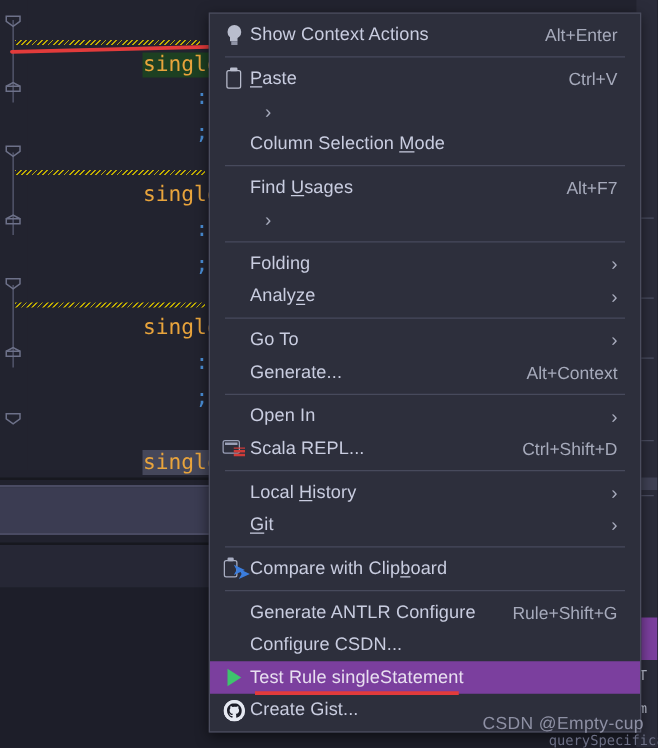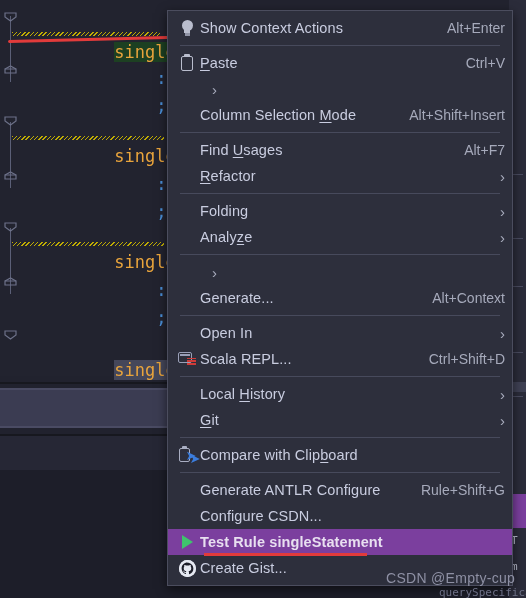--- a/index.html
+++ b/index.html
@@ -90,32 +90,32 @@
     border: 1px solid #4b4d5e;
     padding: 4px 0 4px 0;
     font-size: 14.5px;
     color: #c9cde0;
     box-shadow: 0 3px 10px rgba(0,0,0,.55);
   }
   .mi {
     position: relative;
     display: flex; align-items: center;
     height: 26px;
-    padding: 0 7px 0 6px;
+    padding: 0 18px 0 6px;
     cursor: default;
   }
   .mi .ico {
     width: 26px; height: 20px;
     display: flex; align-items: center; justify-content: center;
     flex: 0 0 26px;
   }
   .mi .lbl { flex: 1 1 auto; white-space: nowrap; letter-spacing: .1px; }
   .mi .acc { color: #a6aabb; font-size: 14px; white-space: nowrap; padding-left: 12px; }
   .mi .arrow { color: #a8acbd; font-size: 15px; padding-left: 12px; line-height: 1; }
-  .mi.selected { background: #7b3f9e; font-weight: bold; }
+  .mi.selected { background: #7b3f9e; }
   .mi.selected .lbl { color: #e8dff0; }
 
   .sep { height: 1px; background: #474a5c; margin: 4px 12px 4px 12px; }
 
   .mnem { text-decoration: underline; text-underline-offset: 2px; }
 
   .sel-underline {
     position: absolute; left: 36px; bottom: -1px;
     width: 163px; height: 3px; background: #e23b3b;
   }
@@ -307,53 +307,52 @@
       <span class="lbl"><span class="mnem">P</span><span>aste</span></span>
       <span class="acc">Ctrl+V</span>
     </div>
     <div class="mi">
       <span class="ico"></span>
       <span class="arrow">›</span>
     </div>
     <div class="mi">
       <span class="ico"></span>
       <span class="lbl">Column Selection <span class="mnem">M</span>ode</span>
-      <span class="acc">Alt+Shift+Insert</span>
     </div>
 
     <div class="sep"></div>
 
     <div class="mi">
       <span class="ico"></span>
       <span class="lbl">Find <span class="mnem">U</span>sages</span>
       <span class="acc">Alt+F7</span>
     </div>
     <div class="mi">
       <span class="ico"></span>
-      <span class="lbl"><span class="mnem">R</span>efactor</span>
       <span class="arrow">›</span>
     </div>
 
     <div class="sep"></div>
 
     <div class="mi">
       <span class="ico"></span>
       <span class="lbl">Folding</span>
       <span class="arrow">›</span>
     </div>
     <div class="mi">
       <span class="ico"></span>
       <span class="lbl">Analy<span class="mnem">z</span>e</span>
       <span class="arrow">›</span>
     </div>
 
     <div class="sep"></div>
 
     <div class="mi">
       <span class="ico"></span>
+      <span class="lbl">Go To</span>
       <span class="arrow">›</span>
     </div>
     <div class="mi">
       <span class="ico"></span>
       <span class="lbl">Generate...</span>
       <span class="acc">Alt+Context</span>
     </div>
 
     <div class="sep"></div>
 

